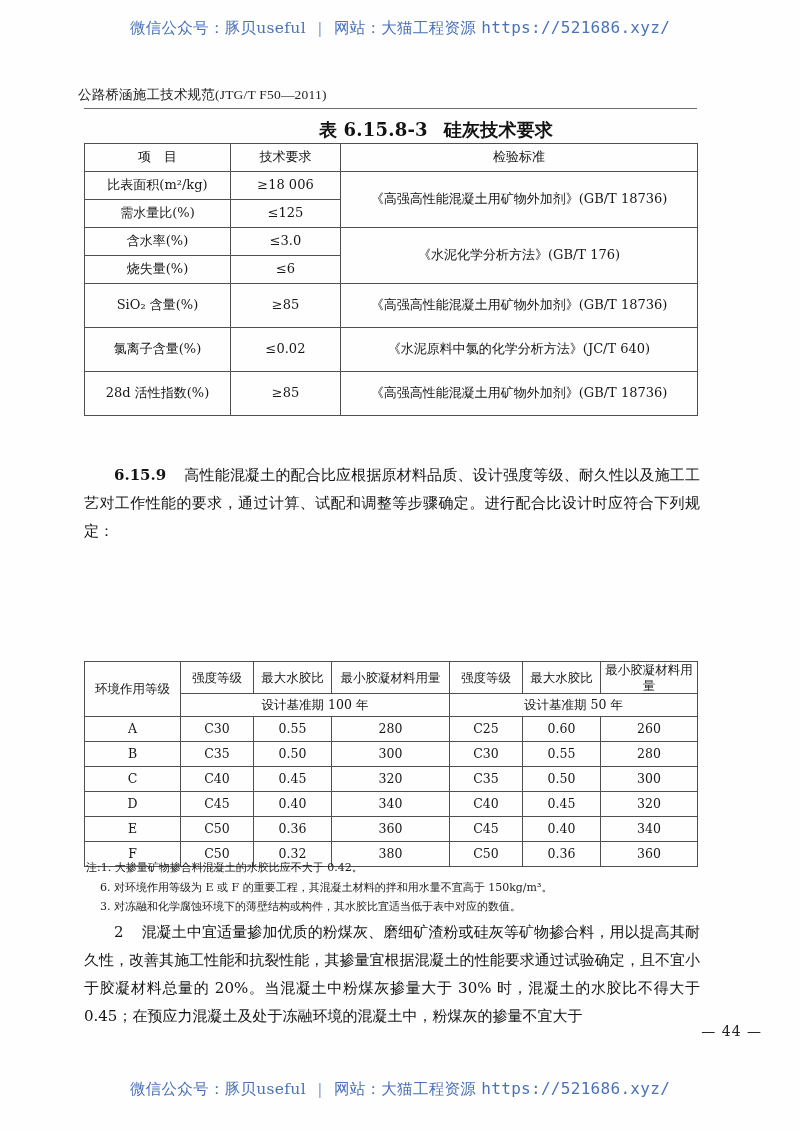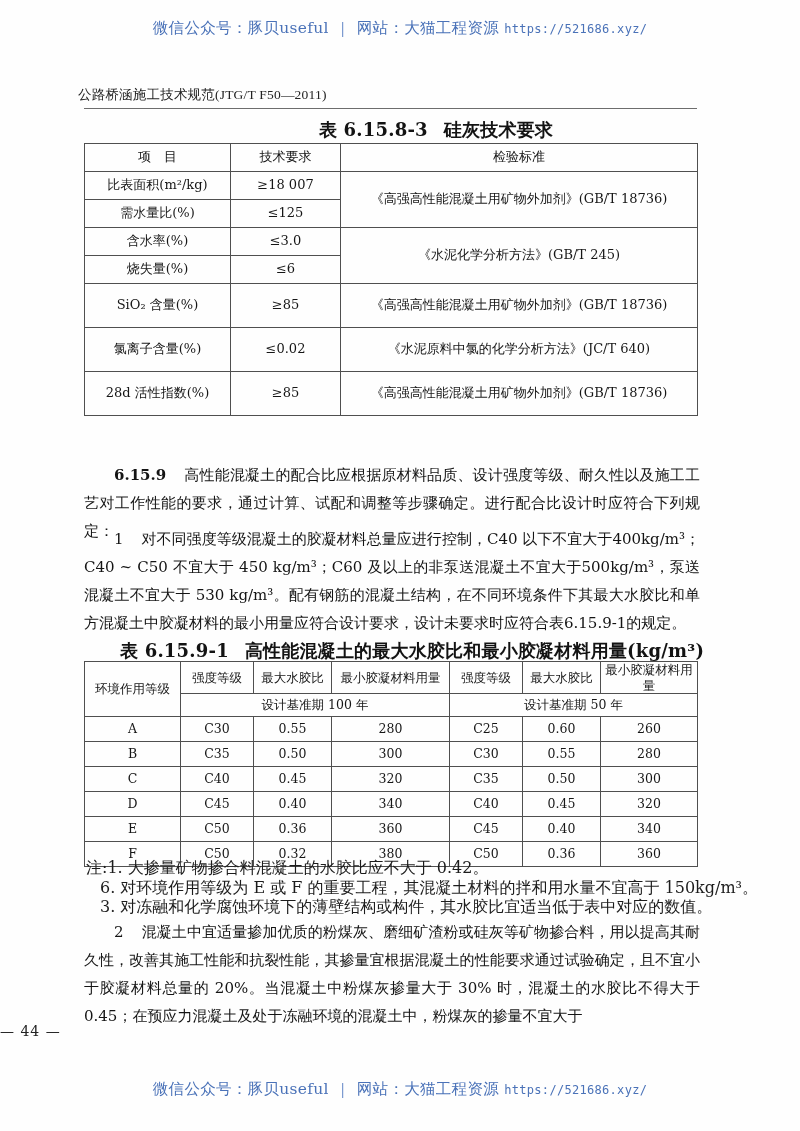--- a/index.html
+++ b/index.html
@@ -30,21 +30,21 @@
     white-space: nowrap;
   }
   .watermark-top { top: 18px; }
   .watermark-bottom { top: 1079px; }
   .watermark .wm-sep {
     color: #7d9bd0;
     padding: 0 6px;
   }
   .watermark .wm-url {
     font-family: "DejaVu Sans Mono", "Liberation Mono", monospace;
-    font-size: 12px;
+    font-size: 16px;
   }
 
   
   .run-header {
     position: absolute;
     left: 78px;
     top: 86px;
     font-size: 13.5px;
     color: #232323;
     letter-spacing: 0.2px;
@@ -127,39 +127,40 @@
   .para .indent { display: inline-block; width: 30px; }
   .p-a { top: 461px; }
   .p-b { top: 525px; }
 
   
   .notes {
     position: absolute;
     left: 86px;
     top: 858px;
     width: 614px;
-    font-size: 16px;
+    font-size: 11px;
     line-height: 19.5px;
     color: #1c1c1c;
   }
   .notes .note-line { white-space: nowrap; }
   .notes .n-indent { display: inline-block; width: 14px; }
 
   .p-c { top: 918px; }
 
   
   .page-num {
     position: absolute;
     left: 0;
     top: 1023px;
     width: 733px;
-    text-align: left;
+    text-align: right;
     font-size: 14px;
     color: #222;
     letter-spacing: 1px;
+    padding-left: 29px;
   }
 </style>
 </head>
 <body>
 
 <div class="page">
 
   <div class="watermark watermark-top">
     <span>微信公众号：豚贝useful</span>
     <span class="wm-sep">|</span>
@@ -181,31 +182,31 @@
       <col style="width:357px">
     </colgroup>
     <tbody>
       <tr class="r-hd">
         <td>项　目</td>
         <td>技术要求</td>
         <td>检验标准</td>
       </tr>
       <tr class="r-norm">
         <td>比表面积(m²/kg)</td>
-        <td>≥18 007</td>
+        <td>≥18 006</td>
         <td rowspan="2">《高强高性能混凝土用矿物外加剂》(GB/T 18736)</td>
       </tr>
       <tr class="r-norm">
         <td>需水量比(%)</td>
         <td>≤125</td>
       </tr>
       <tr class="r-norm">
         <td>含水率(%)</td>
         <td>≤3.0</td>
-        <td rowspan="2">《水泥化学分析方法》(GB/T 245)</td>
+        <td rowspan="2">《水泥化学分析方法》(GB/T 176)</td>
       </tr>
       <tr class="r-norm">
         <td>烧失量(%)</td>
         <td>≤6</td>
       </tr>
       <tr class="r-tall">
         <td>SiO₂ 含量(%)</td>
         <td>≥85</td>
         <td>《高强高性能混凝土用矿物外加剂》(GB/T 18736)</td>
       </tr>
@@ -219,27 +220,21 @@
         <td>≥85</td>
         <td>《高强高性能混凝土用矿物外加剂》(GB/T 18736)</td>
       </tr>
     </tbody>
   </table>
 
   <div class="para p-a">
     <span class="indent"></span><span class="secnum">6.15.9</span><span class="gap"></span><span>高性能混凝土的配合比应根据原材料品质、设计强度等级、耐久性以及施工工艺对工作性能的要求，通过计算、试配和调整等步骤确定。进行配合比设计时应符合下列规定：</span>
   </div>
 
-  <div class="para p-b">
-    <span class="indent"></span><span>1</span><span class="gap"></span><span>对不同强度等级混凝土的胶凝材料总量应进行控制，C40 以下不宜大于400kg/m³；C40 ~ C50 不宜大于 450 kg/m³；C60 及以上的非泵送混凝土不宜大于500kg/m³，泵送混凝土不宜大于 530 kg/m³。配有钢筋的混凝土结构，在不同环境条件下其最大水胶比和单方混凝土中胶凝材料的最小用量应符合设计要求，设计未要求时应符合表6.15.9-1的规定。</span>
-  </div>
-
-  <div class="tbl-caption cap2">
-    <span>表 6.15.9-1</span><span class="cap-gap"></span><span>高性能混凝土的最大水胶比和最小胶凝材料用量(kg/m³)</span>
-  </div>
+
 
   <table class="doc t2">
     <colgroup>
       <col style="width:96px">
       <col style="width:73px">
       <col style="width:78px">
       <col style="width:118px">
       <col style="width:73px">
       <col style="width:78px">
       <col style="width:97px">

